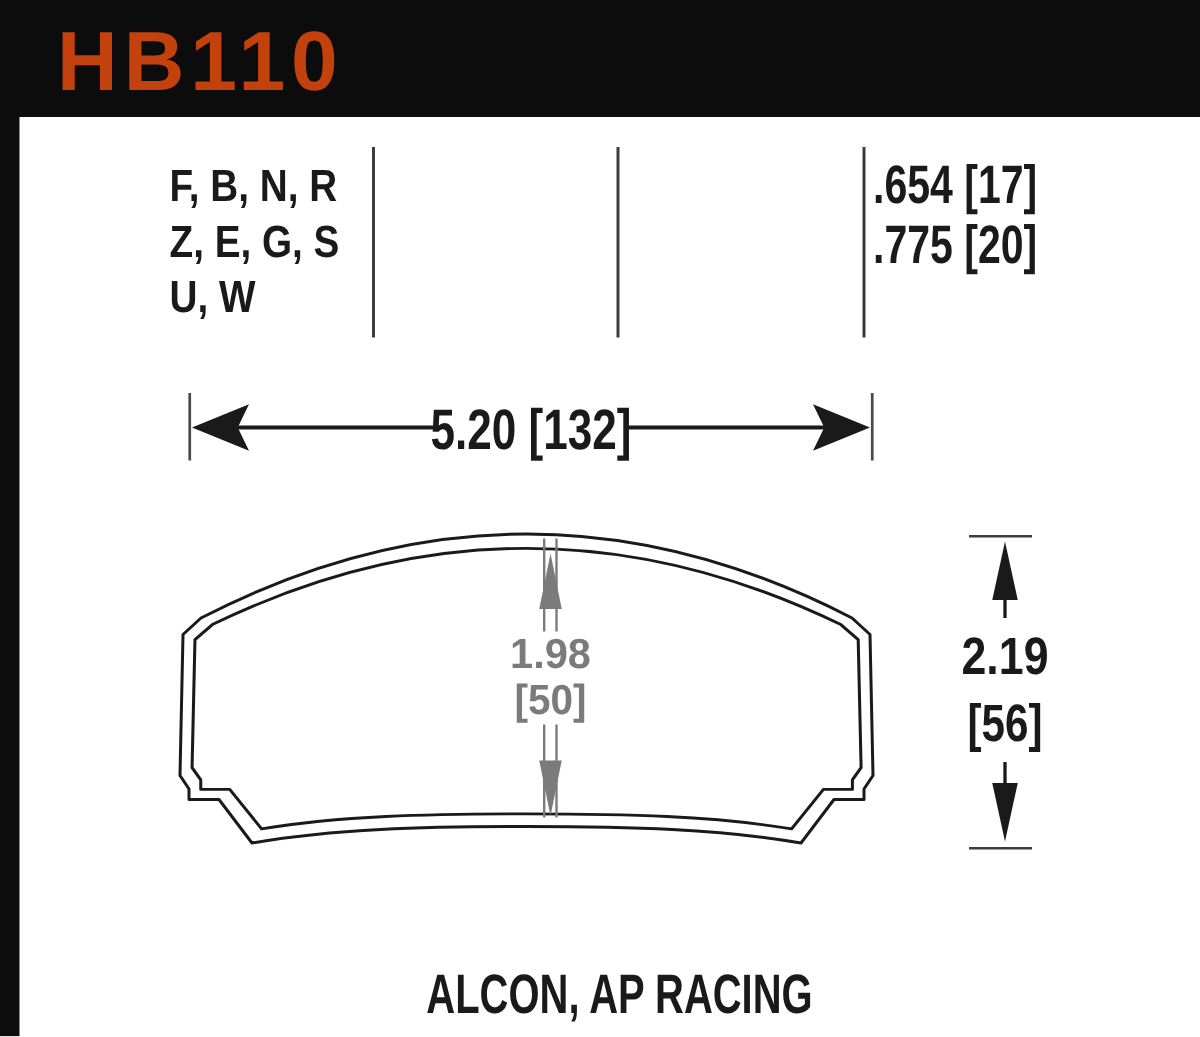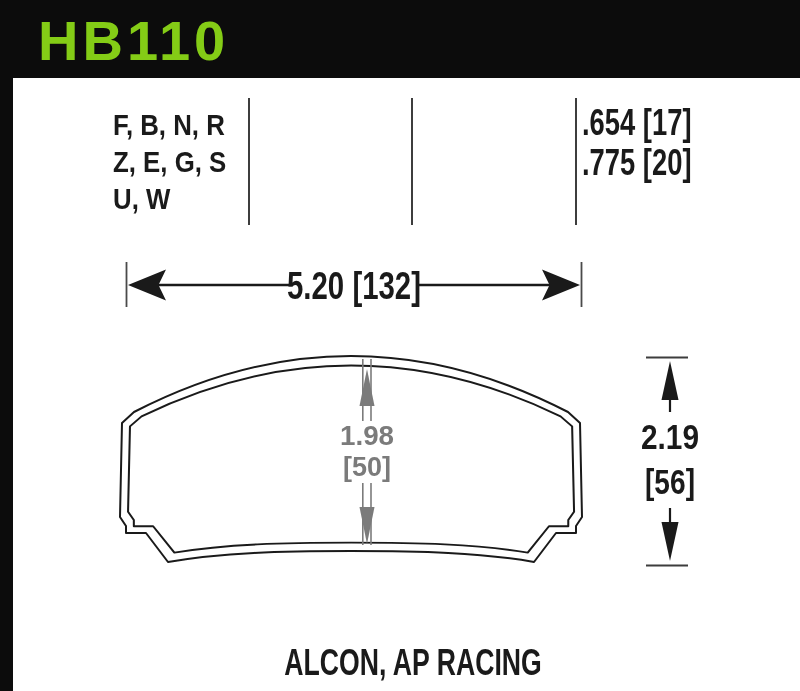--- a/index.html
+++ b/index.html
@@ -3,21 +3,21 @@
 <meta charset="utf-8">
 <style>
   html,body{margin:0;padding:0;background:#ffffff;}
   .page{
     position:relative;width:800px;height:691px;background:#ffffff;overflow:hidden;
     font-family:"Liberation Sans", sans-serif;color:#1a1a1a;
   }
   .left-strip{position:absolute;left:0;top:0;width:13px;height:691px;background:#0c0c0c;}
   .header{position:absolute;left:0;top:0;width:800px;height:78px;background:#0c0c0c;}
   .part-no{
-    position:absolute;left:38px;top:13px;color:#84cc16;font-weight:bold;
+    position:absolute;left:38px;top:13px;color:#c2410c;font-weight:bold;
     font-size:56px;line-height:56px;letter-spacing:4px;white-space:nowrap;
   }
   .divider{position:absolute;top:98px;width:2px;height:127px;background:#3d3d3d;}
   .d1{left:248px;} .d2{left:411px;} .d3{left:575px;}
   .compounds{
     position:absolute;left:113px;top:106px;font-size:30px;font-weight:bold;line-height:37px;
     transform:scaleX(0.86);transform-origin:left top;white-space:nowrap;
   }
   .thickness{
     position:absolute;left:582px;top:103px;font-size:36px;font-weight:bold;line-height:40px;

